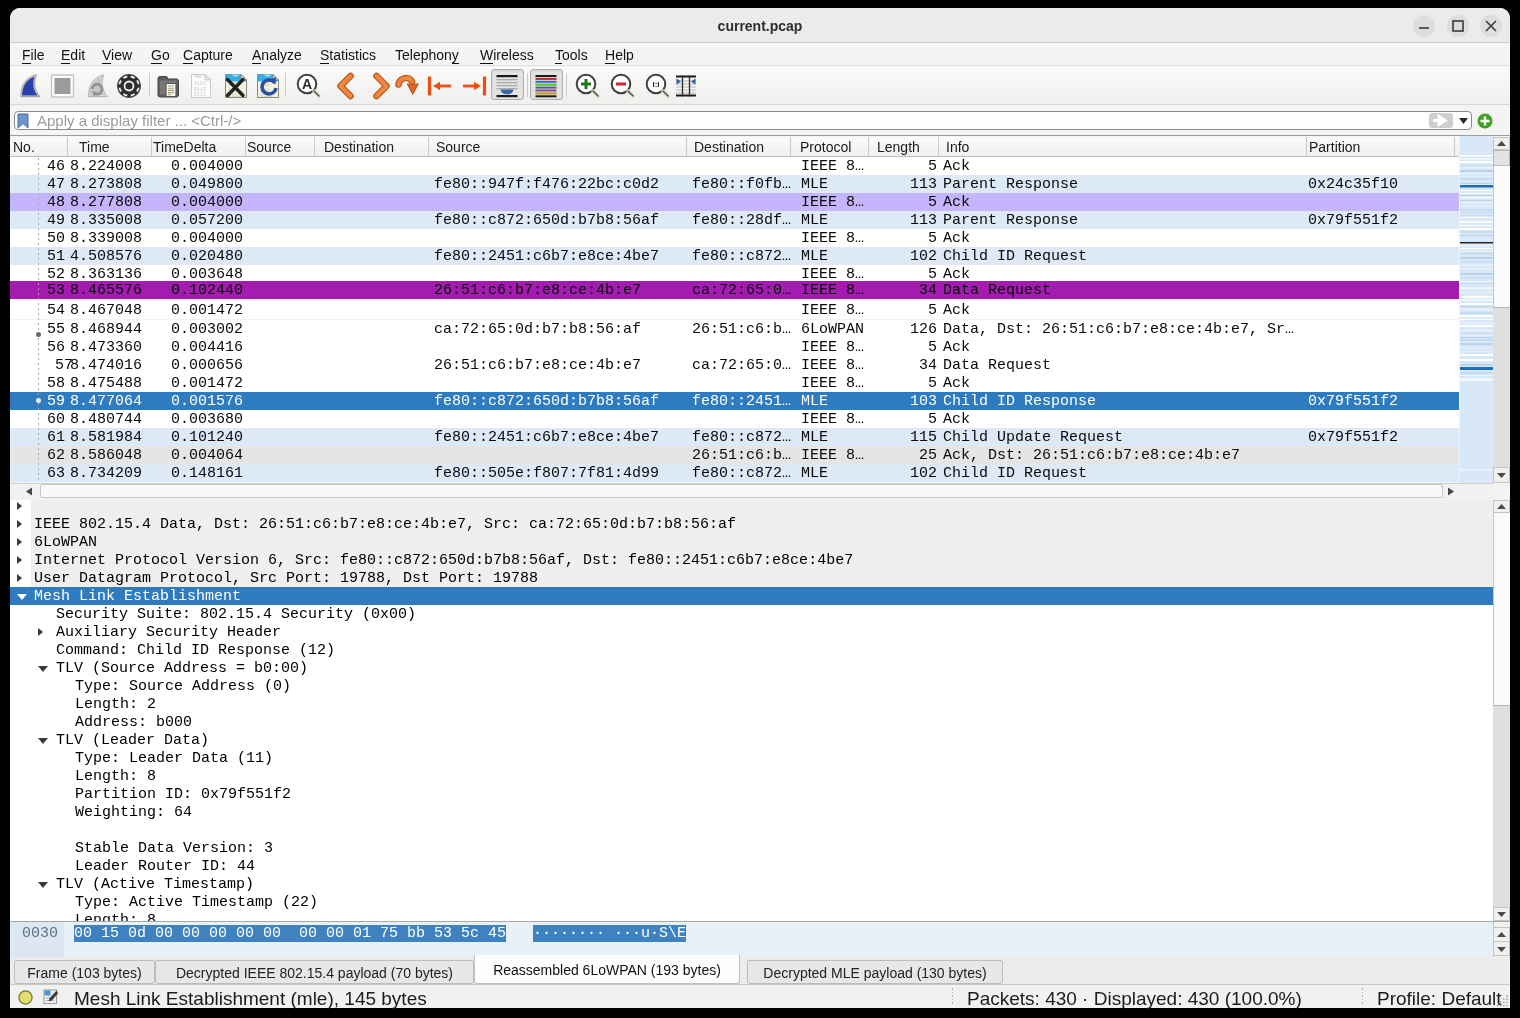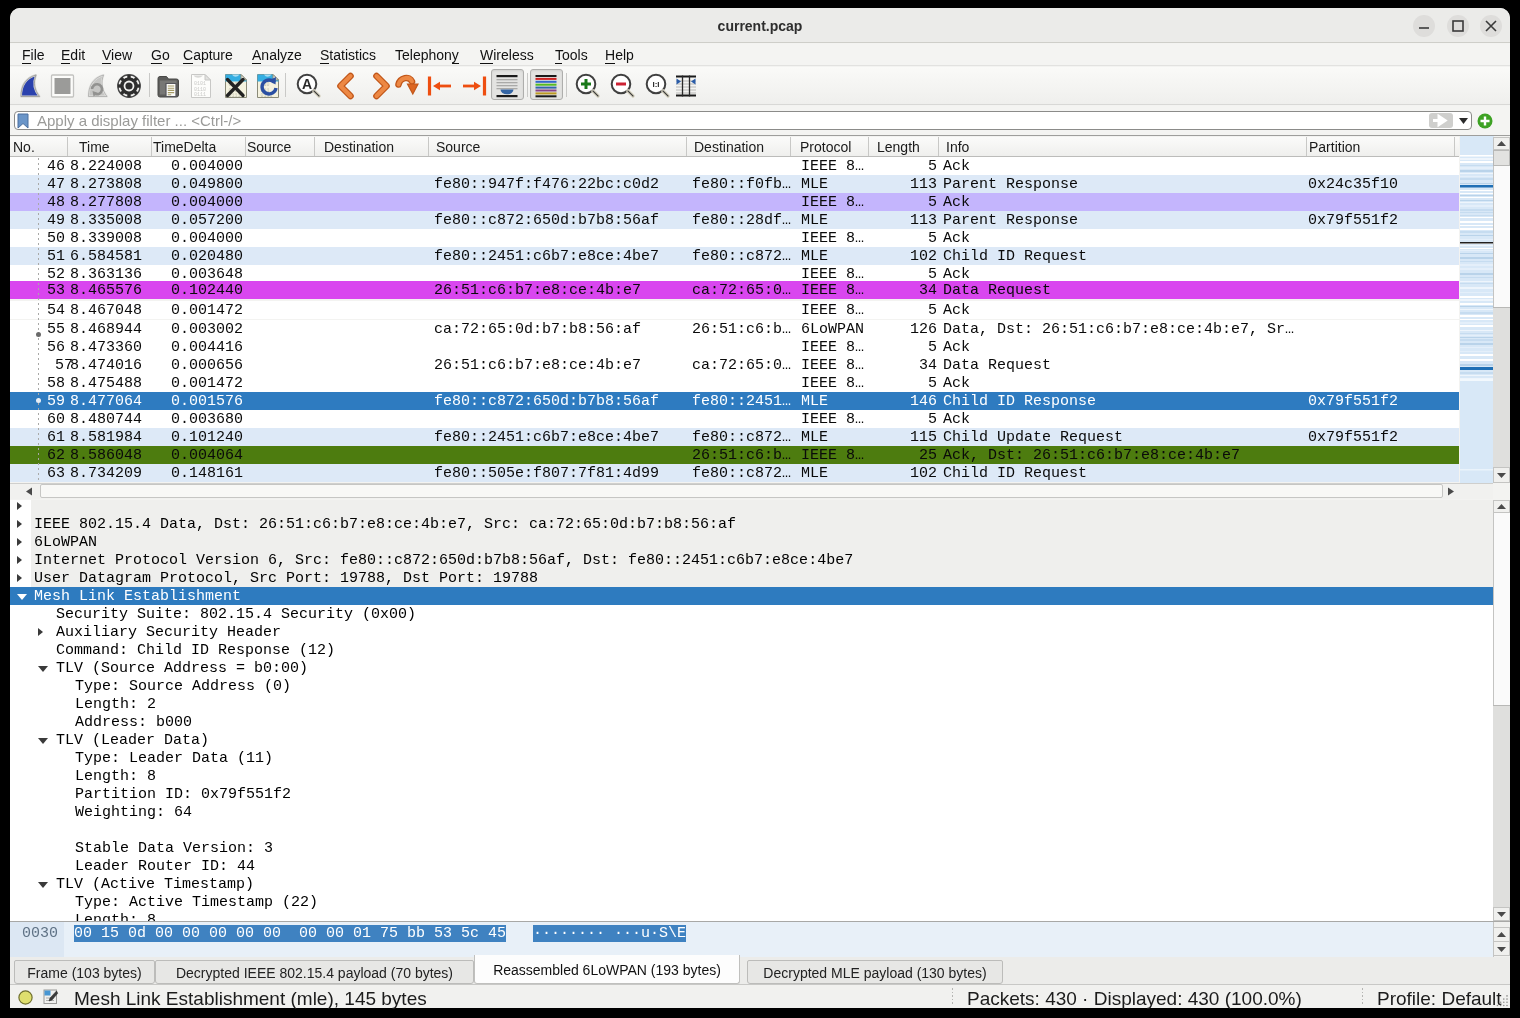--- a/index.html
+++ b/index.html
@@ -303,37 +303,37 @@
 <div class="row mono" style="top:229px;background:#ffffff;color:#0a0a0a">
 <span class="cell r" style="left:20px;width:35px">50</span>
 <span class="cell" style="left:60px">8.339008</span>
 <span class="cell r" style="left:150px;width:83px">0.004000</span>
 <span class="cell" style="left:791px">IEEE 8…</span>
 <span class="cell r" style="left:870px;width:57px">5</span>
 <span class="cell" style="left:933px">Ack</span>
 </div>
 <div class="row mono" style="top:247px;background:#dde9f7;color:#0a0a0a">
 <span class="cell r" style="left:20px;width:35px">51</span>
-<span class="cell" style="left:60px">6.584581</span>
+<span class="cell" style="left:60px">4.508576</span>
 <span class="cell r" style="left:150px;width:83px">0.020480</span>
 <span class="cell" style="left:424px">fe80::2451:c6b7:e8ce:4be7</span>
 <span class="cell" style="left:682px">fe80::c872…</span>
 <span class="cell" style="left:791px">MLE</span>
 <span class="cell r" style="left:870px;width:57px">102</span>
 <span class="cell" style="left:933px">Child ID Request</span>
 </div>
 <div class="row mono" style="top:265px;background:#ffffff;color:#0a0a0a">
 <span class="cell r" style="left:20px;width:35px">52</span>
 <span class="cell" style="left:60px">8.363136</span>
 <span class="cell r" style="left:150px;width:83px">0.003648</span>
 <span class="cell" style="left:791px">IEEE 8…</span>
 <span class="cell r" style="left:870px;width:57px">5</span>
 <span class="cell" style="left:933px">Ack</span>
 </div>
-<div class="row mono" style="top:281px;background:#d946ef;color:#0a0a0a">
+<div class="row mono" style="top:281px;background:#a21caf;color:#0a0a0a">
 <span class="cell r" style="left:20px;width:35px">53</span>
 <span class="cell" style="left:60px">8.465576</span>
 <span class="cell r" style="left:150px;width:83px">0.102440</span>
 <span class="cell" style="left:424px">26:51:c6:b7:e8:ce:4b:e7</span>
 <span class="cell" style="left:682px">ca:72:65:0…</span>
 <span class="cell" style="left:791px">IEEE 8…</span>
 <span class="cell r" style="left:870px;width:57px">34</span>
 <span class="cell" style="left:933px">Data Request</span>
 </div>
 <div class="row mono" style="top:301px;background:#ffffff;color:#0a0a0a">
@@ -380,21 +380,21 @@
 <span class="cell r" style="left:870px;width:57px">5</span>
 <span class="cell" style="left:933px">Ack</span>
 </div>
 <div class="row mono" style="top:392px;background:#2e7bc0;color:#fff">
 <span class="cell r" style="left:20px;width:35px">59</span>
 <span class="cell" style="left:60px">8.477064</span>
 <span class="cell r" style="left:150px;width:83px">0.001576</span>
 <span class="cell" style="left:424px">fe80::c872:650d:b7b8:56af</span>
 <span class="cell" style="left:682px">fe80::2451…</span>
 <span class="cell" style="left:791px">MLE</span>
-<span class="cell r" style="left:870px;width:57px">146</span>
+<span class="cell r" style="left:870px;width:57px">103</span>
 <span class="cell" style="left:933px">Child ID Response</span>
 <span class="cell" style="left:1298px">0x79f551f2</span>
 </div>
 <div class="row mono" style="top:410px;background:#ffffff;color:#0a0a0a">
 <span class="cell r" style="left:20px;width:35px">60</span>
 <span class="cell" style="left:60px">8.480744</span>
 <span class="cell r" style="left:150px;width:83px">0.003680</span>
 <span class="cell" style="left:791px">IEEE 8…</span>
 <span class="cell r" style="left:870px;width:57px">5</span>
 <span class="cell" style="left:933px">Ack</span>
@@ -403,21 +403,21 @@
 <span class="cell r" style="left:20px;width:35px">61</span>
 <span class="cell" style="left:60px">8.581984</span>
 <span class="cell r" style="left:150px;width:83px">0.101240</span>
 <span class="cell" style="left:424px">fe80::2451:c6b7:e8ce:4be7</span>
 <span class="cell" style="left:682px">fe80::c872…</span>
 <span class="cell" style="left:791px">MLE</span>
 <span class="cell r" style="left:870px;width:57px">115</span>
 <span class="cell" style="left:933px">Child Update Request</span>
 <span class="cell" style="left:1298px">0x79f551f2</span>
 </div>
-<div class="row mono" style="top:446px;background:#4d7c0f;color:#0a0a0a">
+<div class="row mono" style="top:446px;background:#e5e5e5;color:#0a0a0a">
 <span class="cell r" style="left:20px;width:35px">62</span>
 <span class="cell" style="left:60px">8.586048</span>
 <span class="cell r" style="left:150px;width:83px">0.004064</span>
 <span class="cell" style="left:682px">26:51:c6:b…</span>
 <span class="cell" style="left:791px">IEEE 8…</span>
 <span class="cell r" style="left:870px;width:57px">25</span>
 <span class="cell" style="left:933px">Ack, Dst: 26:51:c6:b7:e8:ce:4b:e7</span>
 </div>
 <div class="row mono" style="top:464px;background:#dde9f7;color:#0a0a0a">
 <span class="cell r" style="left:20px;width:35px">63</span>

